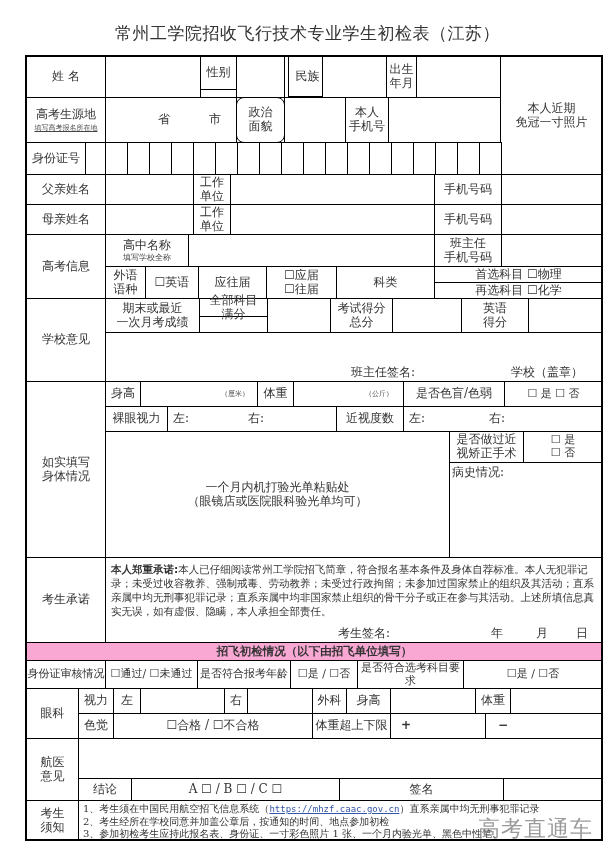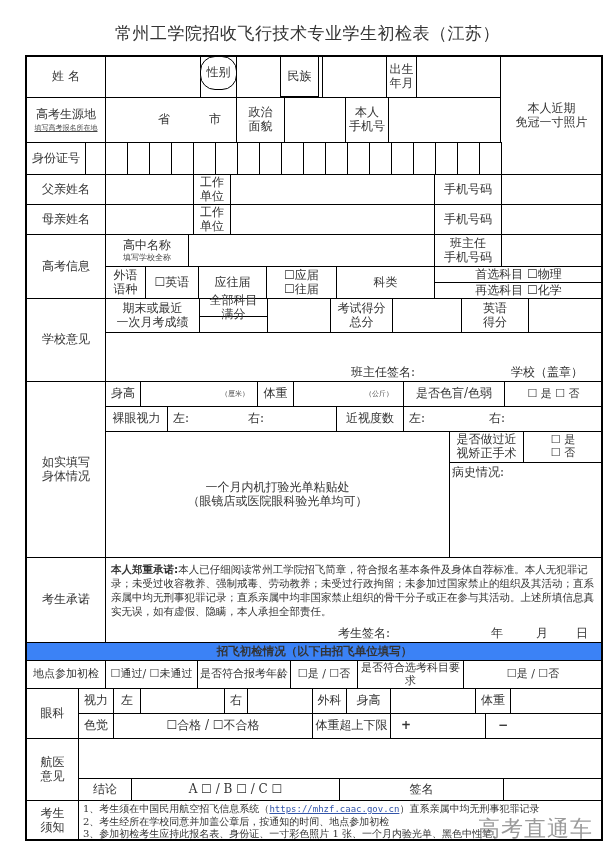--- a/index.html
+++ b/index.html
@@ -5,41 +5,41 @@
   * { box-sizing: border-box; margin: 0; padding: 0; }
   html, body { width: 615px; height: 859px; background: #ffffff; overflow: hidden; }
   body { position: relative; font-family: "DejaVu Serif", "Liberation Serif", serif; color: #222; }
   .title { position: absolute; left: 0; width: 615px; top: 22px; text-align: center; font-family: "DejaVu Sans", "Liberation Sans", sans-serif; font-size: 17px; color: #333; letter-spacing: 0.5px; }
   .c { position: absolute; border: 1px solid #000; display: flex; align-items: center; justify-content: center; text-align: center; font-size: 12px; line-height: 1.15; color: #333; background: #fff; }
   .c.l { justify-content: flex-start; padding-left: 5px; text-align: left; }
   .frame { position: absolute; left: 25px; top: 55px; width: 578px; height: 786px; border: 2px solid #000; pointer-events: none; z-index: 5; }
   .sm { font-size: 7px; display: block; color: #444; margin-top: 2px; text-decoration: underline; }
   .sm2 { font-size: 8px; display: block; color: #444; }
   .stack { display: flex; flex-direction: column; align-items: center; }
-  .gray { background: #3b82f6; font-weight: bold; font-family: "DejaVu Sans", "Liberation Sans", sans-serif; font-size: 11.5px; }
+  .gray { background: #f9a8d4; font-weight: bold; font-family: "DejaVu Sans", "Liberation Sans", sans-serif; font-size: 11.5px; }
   .tiny { font-size: 7px; color: #444; }
   .pledge { font-size: 10.5px; line-height: 14px; text-align: left; align-items: flex-start; justify-content: flex-start; padding: 4px 5px; display: block; }
   .pledge b { font-family: "DejaVu Sans", "Liberation Sans", sans-serif; font-weight: bold; }
   .notes { font-size: 10px; line-height: 12.5px; text-align: left; display: block; padding: 2px 4px; }
   .link { color: #3355aa; text-decoration: underline; font-family: "DejaVu Sans Mono", "Liberation Mono", monospace; font-size: 9px; }
   .watermark { position: absolute; left: 478px; top: 814px; font-family: "DejaVu Sans", "Liberation Sans", sans-serif; font-size: 22px; color: rgba(120,120,120,0.75); z-index: 10; letter-spacing: 1px; }
   .abs-text { position: absolute; font-size: 12px; color: #333; }
 </style>
 </head>
 <body>
 
 <div class="title">常州工学院招收飞行技术专业学生初检表（江苏）</div>
 
 <div class="frame"></div>
 
 <div class="c" style="left:26px;top:56px;width:80px;height:42px;">姓  名</div>
 <div class="c" style="left:105px;top:56px;width:96px;height:42px;"></div>
-<div class="c" style="left:200px;top:56px;width:37px;height:34px;border-radius:15px;">性别</div>
+<div class="c" style="left:200px;top:56px;width:37px;height:34px;">性别</div>
 <div class="c" style="left:236px;top:56px;width:49px;height:42px;"></div>
-<div class="c" style="left:280px;top:56px;width:39px;height:41px;">民族</div>
+<div class="c" style="left:288px;top:56px;width:39px;height:41px;">民族</div>
 <div class="c" style="left:322px;top:56px;width:65px;height:42px;"></div>
 <div class="c" style="left:386px;top:56px;width:31px;height:42px;">
   <div class="stack">
       <span>出生</span>
       <span>年月</span>
     </div>
 </div>
 <div class="c" style="left:416px;top:56px;width:85px;height:42px;"></div>
 <div class="c" style="left:500px;top:56px;width:103px;height:119px;">
   <div class="stack">
@@ -51,21 +51,21 @@
 <div class="c" style="left:26px;top:97px;width:80px;height:46px;">
   <div class="stack">
       <span>高考生源地</span>
       <span class="sm">填写高考报名所在地</span>
     </div>
 </div>
 <div class="c" style="left:105px;top:97px;width:132px;height:46px;">
   <span style="position:absolute;left:52px;">省</span>
   <span style="position:absolute;left:103px;">市</span>
 </div>
-<div class="c" style="left:236px;top:97px;width:49px;height:46px;">
+<div class="c" style="left:236px;top:97px;width:49px;height:46px;border-radius:8px;">
   <div class="stack">
       <span>政治</span>
       <span>面貌</span>
     </div>
 </div>
 <div class="c" style="left:284px;top:97px;width:62px;height:46px;"></div>
 <div class="c" style="left:345px;top:97px;width:44px;height:46px;">
   <div class="stack">
       <span>本人</span>
       <span>手机号</span>
@@ -240,21 +240,21 @@
 <div class="c pledge" style="left:105px;top:557px;width:498px;height:86px;">
   <b>本人郑重承诺:</b><span>本人已仔细阅读常州工学院招飞简章，符合报名基本条件及身体自荐标准。本人无犯罪记录；未受过收容教养、强制戒毒、劳动教养；未受过行政拘留；未参加过国家禁止的组织及其活动；直系亲属中均无刑事犯罪记录；直系亲属中均非国家禁止组织的骨干分子或正在参与其活动。上述所填信息真实无误，如有虚假、隐瞒，本人承担全部责任。</span>
   <span class="abs-text" style="left:232px;top:68px;">考生签名:</span>
   <span class="abs-text" style="left:385px;top:68px;">年</span>
   <span class="abs-text" style="left:430px;top:68px;">月</span>
   <span class="abs-text" style="left:470px;top:68px;">日</span>
 </div>
 
 <div class="c gray" style="left:26px;top:642px;width:577px;height:19px;">招飞初检情况（以下由招飞单位填写）</div>
 
-<div class="c" style="left:26px;top:660px;width:80px;height:29px;font-size:11px;">地点参加初检</div>
+<div class="c" style="left:26px;top:660px;width:80px;height:29px;font-size:11px;">身份证审核情况</div>
 <div class="c" style="left:105px;top:660px;width:93px;height:29px;font-size:11px;">☐通过/ ☐未通过</div>
 <div class="c" style="left:197px;top:660px;width:94px;height:29px;font-size:11px;">是否符合报考年龄</div>
 <div class="c" style="left:290px;top:660px;width:68px;height:29px;font-size:11px;">☐是 / ☐否</div>
 <div class="c" style="left:357px;top:660px;width:107px;height:29px;font-size:11px;">是否符合选考科目要求</div>
 <div class="c" style="left:463px;top:660px;width:140px;height:29px;font-size:11px;">☐是 / ☐否</div>
 
 <div class="c" style="left:26px;top:688px;width:53px;height:51px;">眼科</div>
 <div class="c" style="left:78px;top:688px;width:36px;height:26px;">视力</div>
 <div class="c" style="left:113px;top:688px;width:28px;height:26px;">左</div>
 <div class="c" style="left:140px;top:688px;width:85px;height:26px;"></div>

